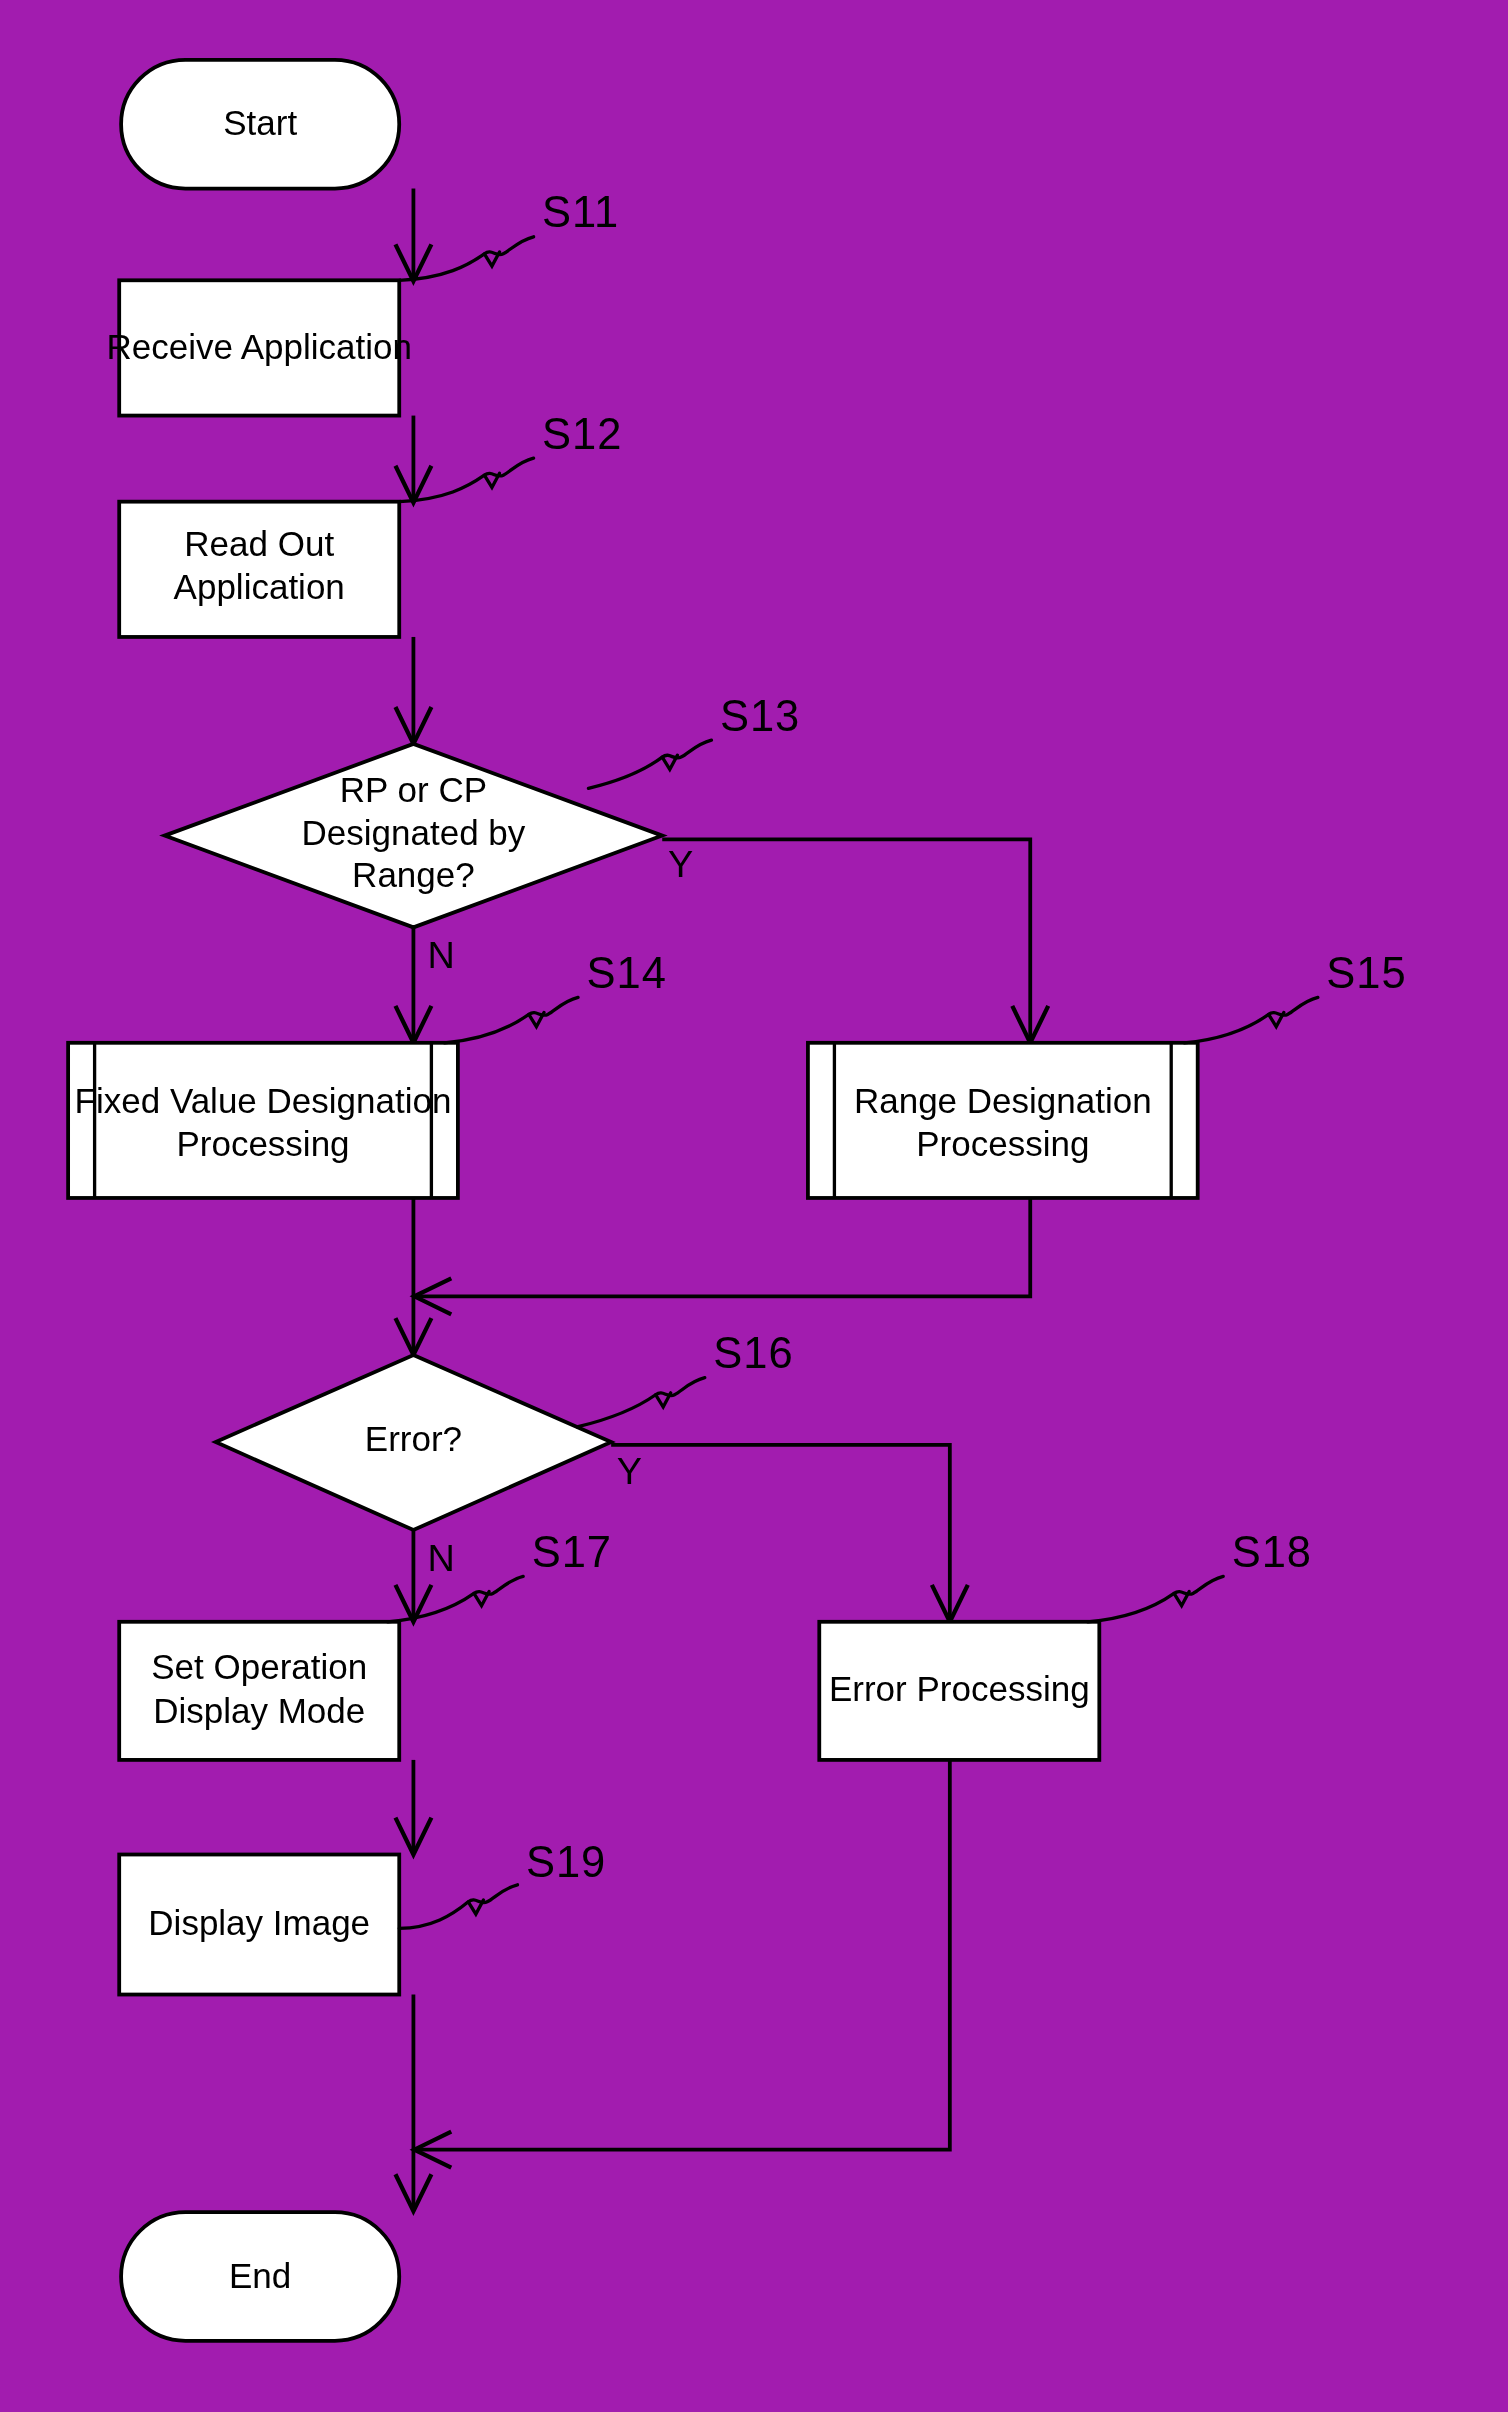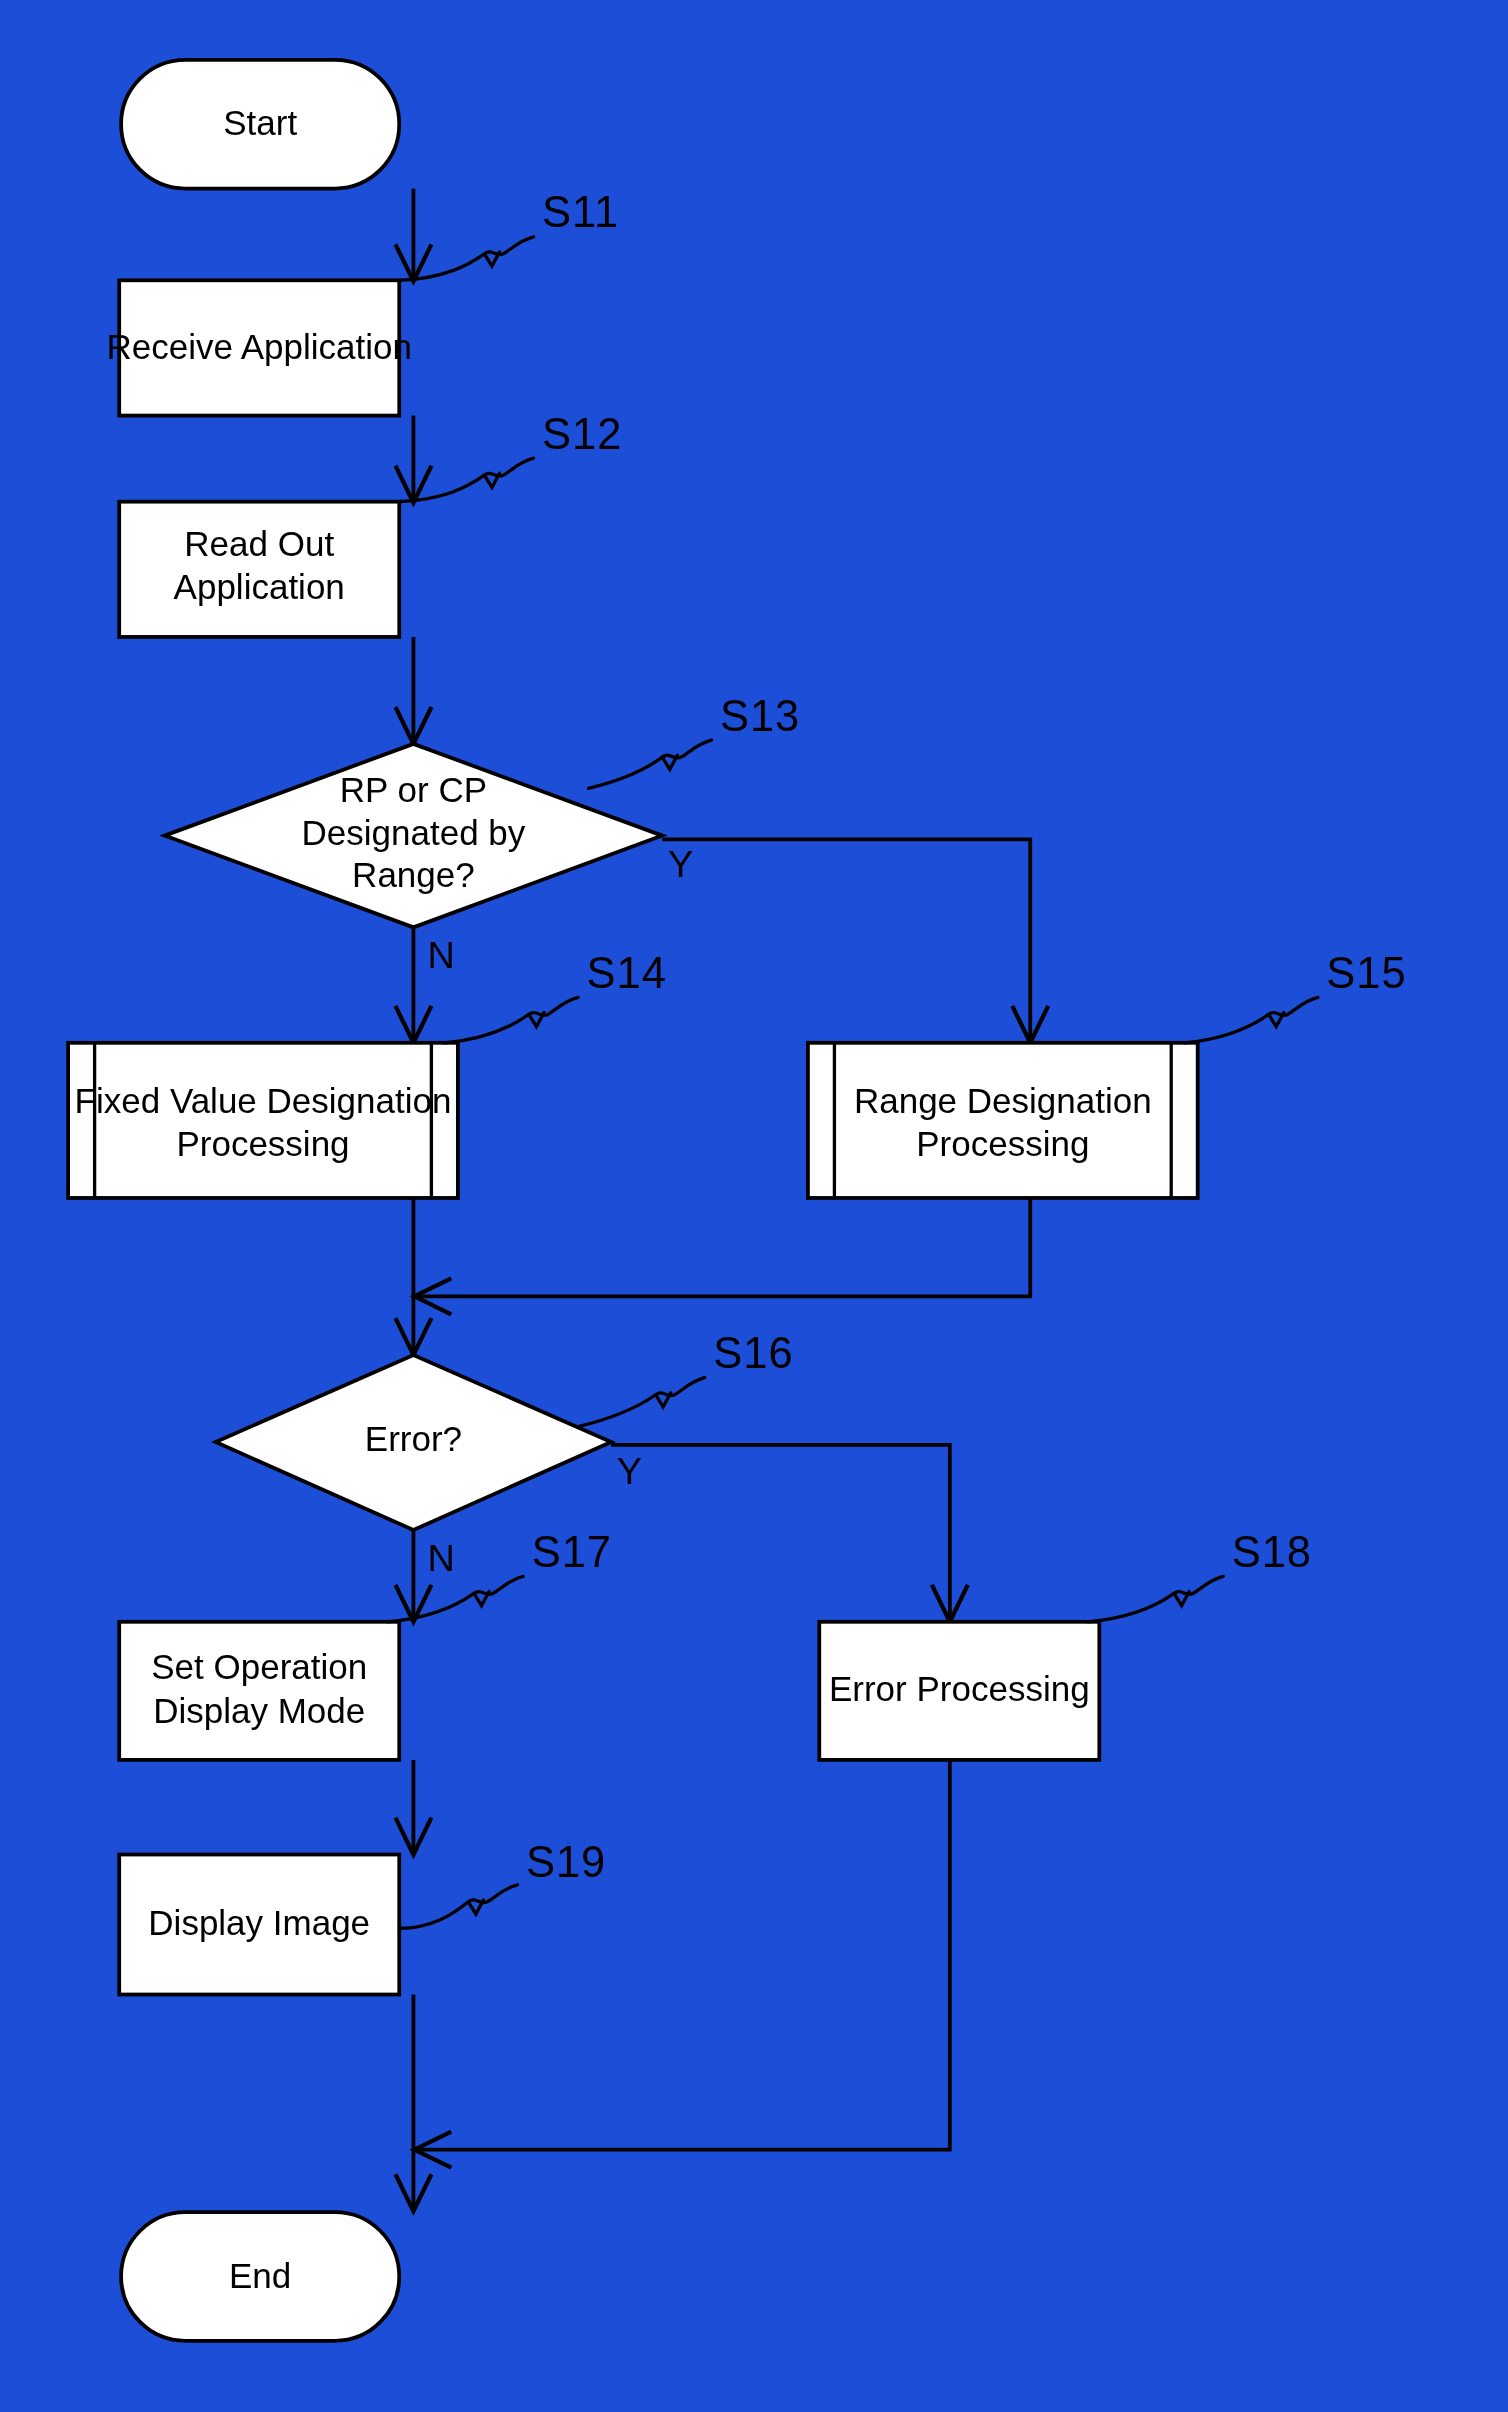--- a/index.html
+++ b/index.html
@@ -4,21 +4,21 @@
 <style>
   html, body {
     margin: 0;
     padding: 0;
     background: #ffffff;
   }
   #page {
     position: relative;
     width: 1508px;
     height: 2412px;
-    background: #1d4ed8;
+    background: #a21caf;
     overflow: hidden;
     font-family: "Liberation Sans", sans-serif;
   }
   #flow-svg {
     position: absolute;
     left: 0;
     top: 0;
     width: 1508px;
     height: 2412px;
   }

